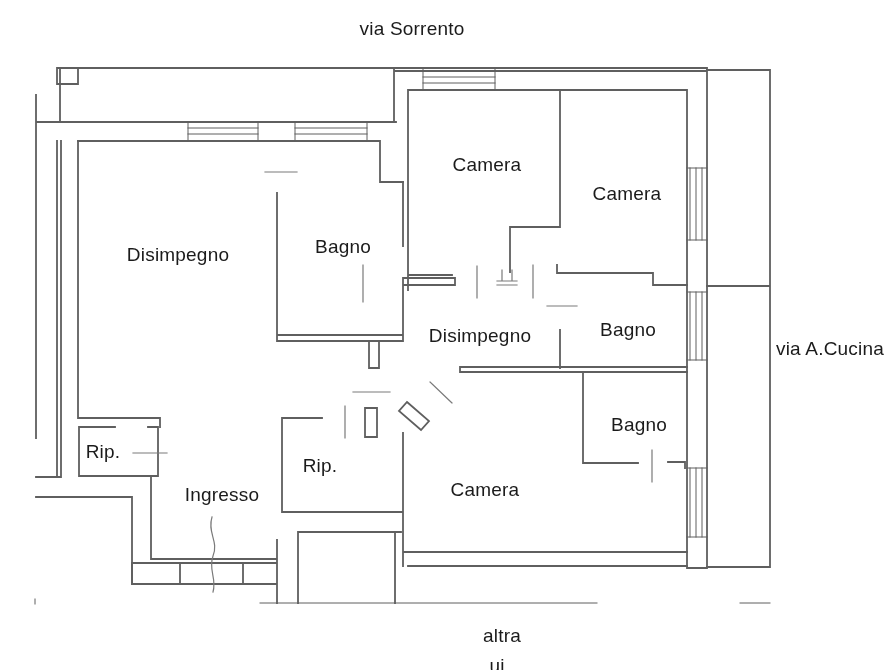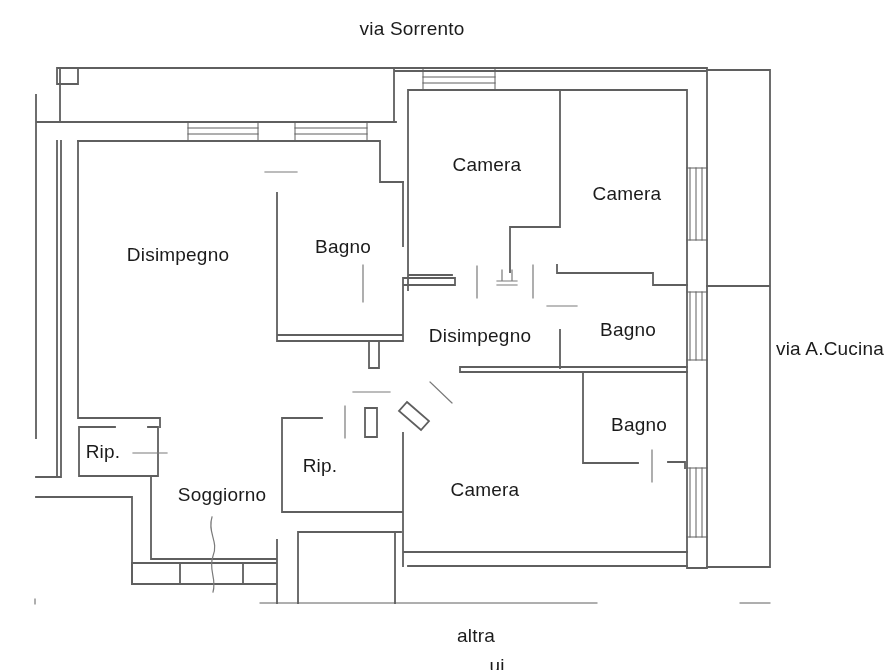--- a/index.html
+++ b/index.html
@@ -105,19 +105,19 @@
 
   <div class="label" style="left:487px;top:165px">Camera</div>
   <div class="label" style="left:627px;top:194px">Camera</div>
   <div class="label" style="left:178px;top:255px">Disimpegno</div>
   <div class="label" style="left:343px;top:247px">Bagno</div>
   <div class="label" style="left:480px;top:336px">Disimpegno</div>
   <div class="label" style="left:628px;top:330px">Bagno</div>
   <div class="label" style="left:639px;top:425px">Bagno</div>
   <div class="label" style="left:103px;top:452px">Rip.</div>
   <div class="label" style="left:320px;top:466px">Rip.</div>
-  <div class="label" style="left:222px;top:495px">Soggiorno</div>
+  <div class="label" style="left:222px;top:495px">Ingresso</div>
   <div class="label" style="left:485px;top:490px">Camera</div>
 
-  <div class="label" style="left:476px;top:636px">altra</div>
+  <div class="label" style="left:502px;top:636px">altra</div>
   <div class="label label--cutoff" style="left:497px;top:655px">ui</div>
 
 </div>
 
 </body></html>

